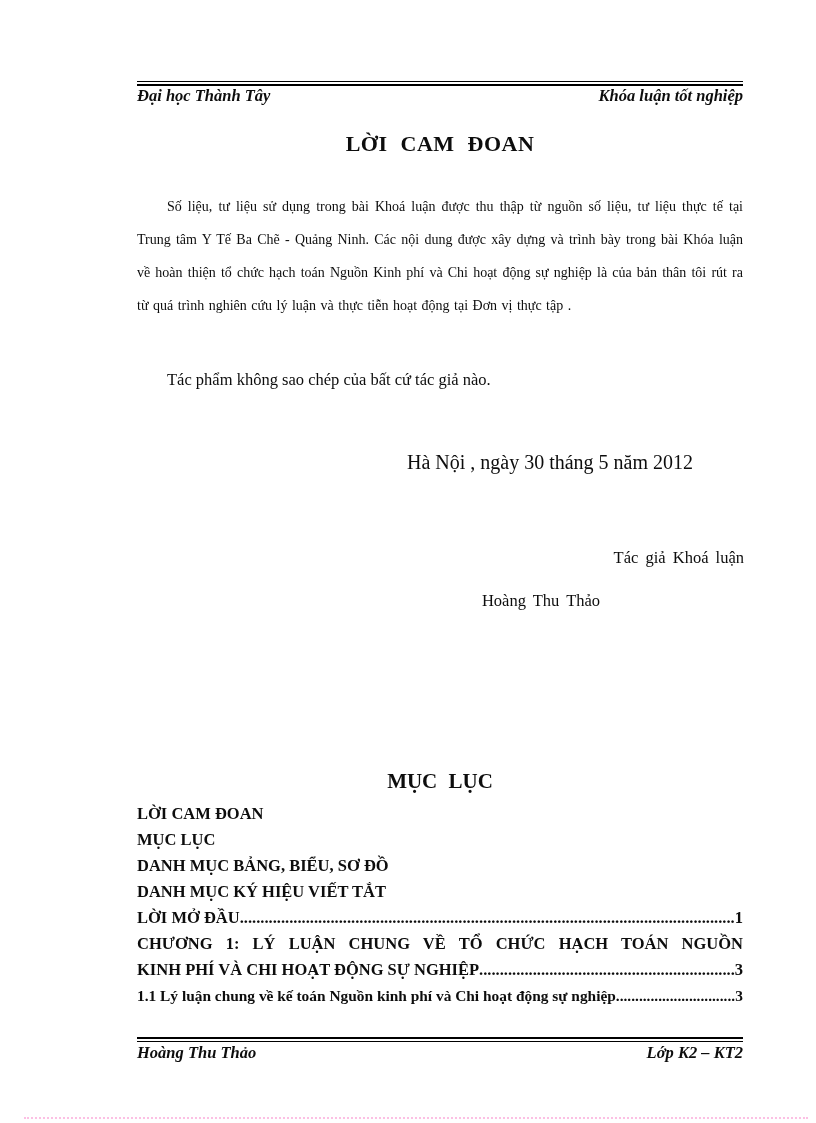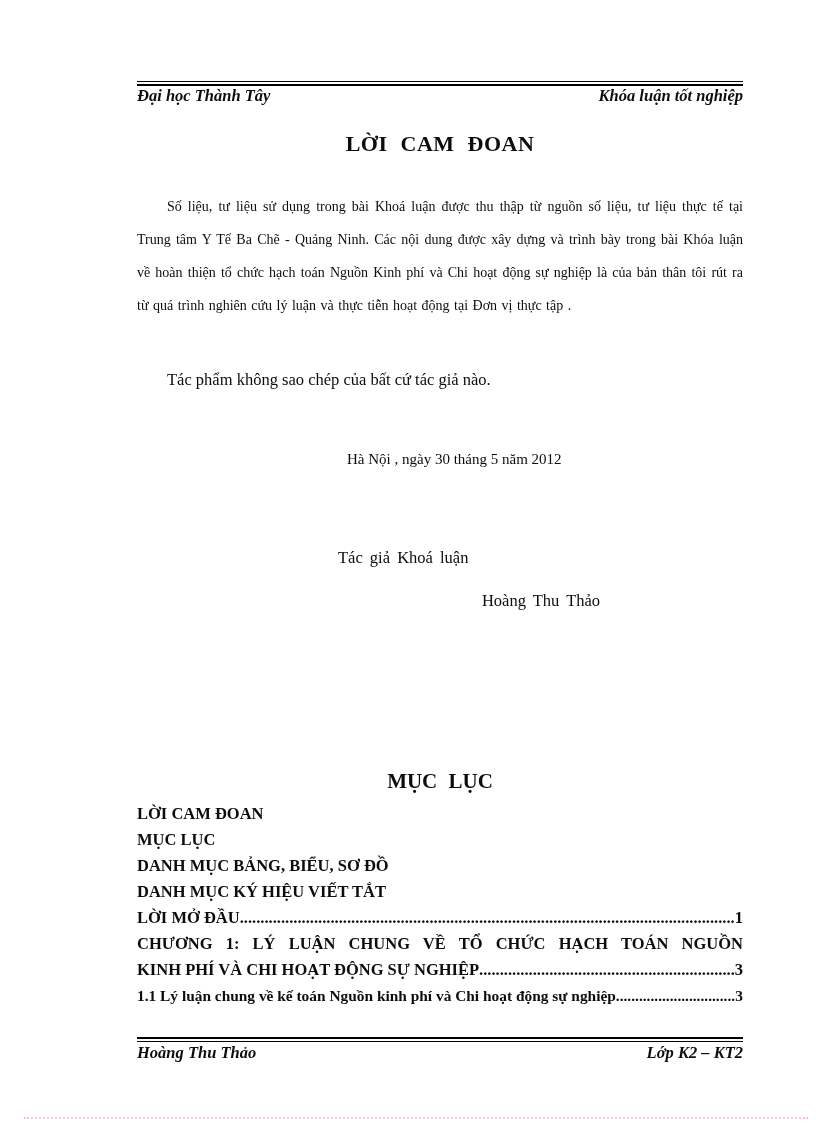--- a/index.html
+++ b/index.html
@@ -29,25 +29,25 @@
     position:absolute; top:176px; left:137px; width:606px;
     font-size:14px; line-height:33px; text-align:justify;
     text-indent:30px; word-spacing:1px;
   }
   .para2 {
     position:absolute; top:353px; left:137px; width:606px;
     font-size:16.5px; text-indent:30px;
   }
   .date-line {
     position:absolute; top:451px; left:347px; width:406px;
-    font-size:15px;
+    text-align:center; font-size:20px;
   }
   .sig-role {
     position:absolute; top:548px; left:338px; width:406px;
-    text-align:left; font-size:16.5px; word-spacing:3px;
+    text-align:right; font-size:16.5px; word-spacing:3px;
   }
   .sig-name {
     position:absolute; top:591px; left:338px; width:406px;
     text-align:center; font-size:16.5px; word-spacing:3px;
   }
 
   
   .toc-title {
     position:absolute; top:769px; left:137px; width:606px;
     text-align:center; font-size:21px; font-weight:bold; word-spacing:6px;

